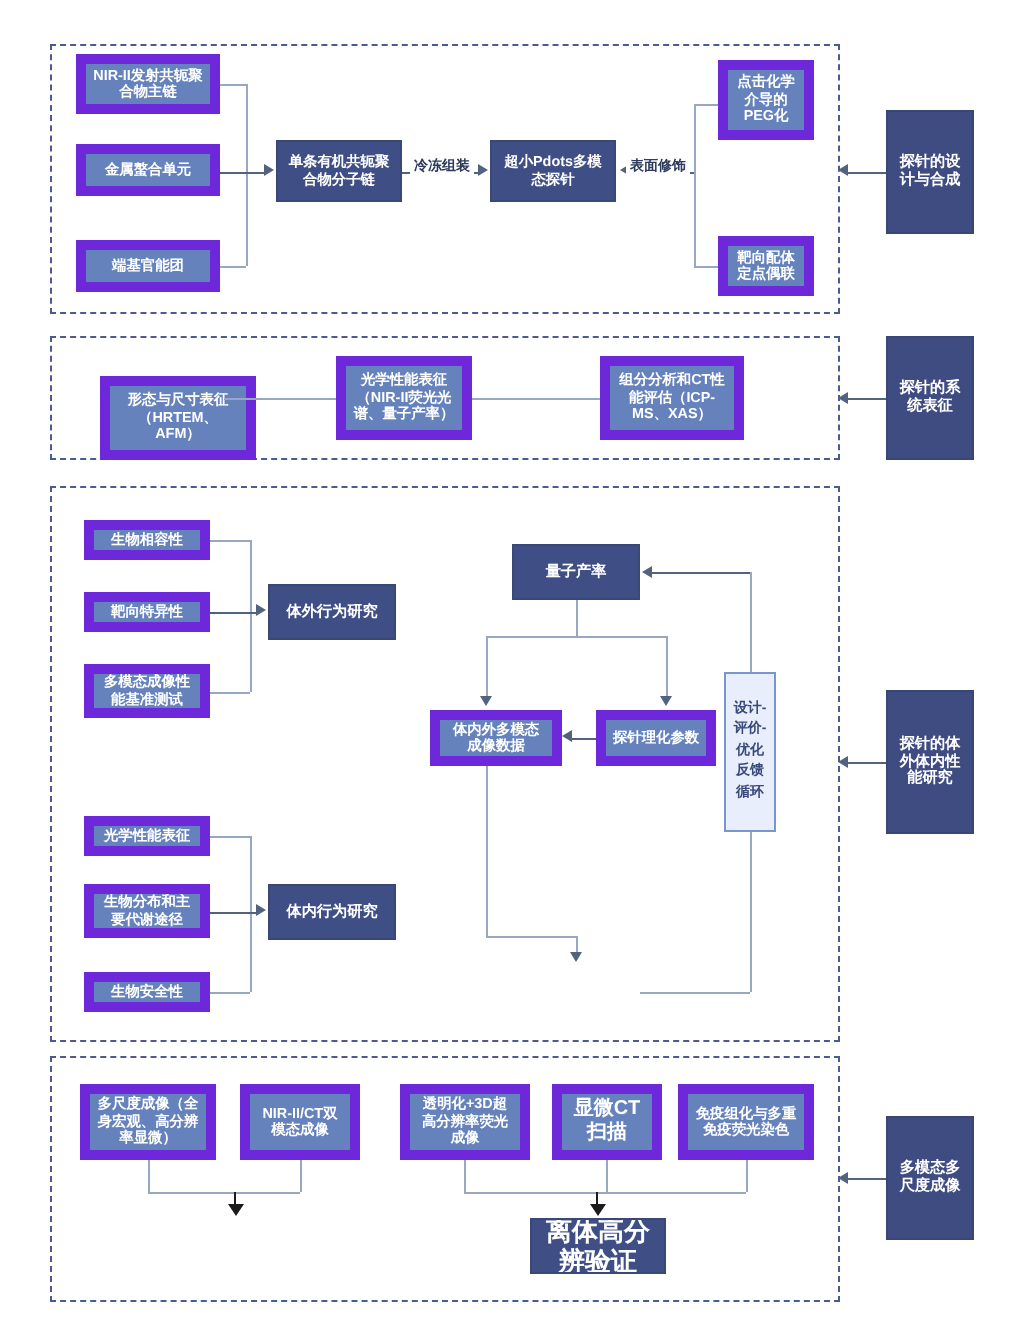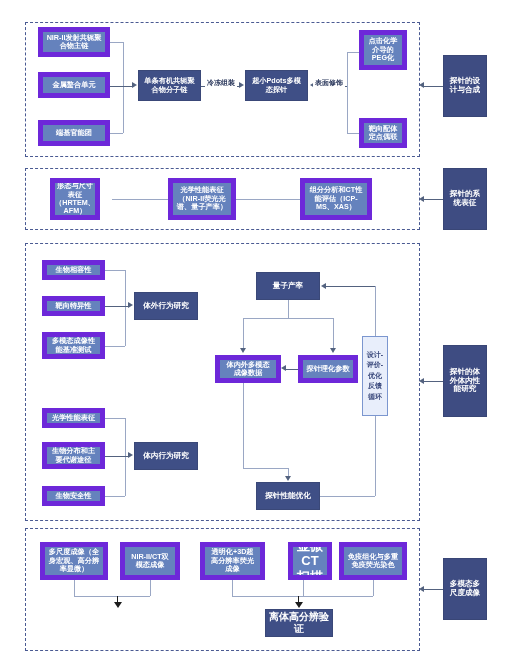--- a/index.html
+++ b/index.html
@@ -95,21 +95,21 @@
   <div class="ln lnh lnd" style="left:315px;top:85.5px;width:32px;"></div>
   <div class="arw arw-l" style="left:310px;top:82px;"></div>
   <div class="elabel" style="left:313px;top:78px;font-size:7px;">表面修饰</div>
 
   <div class="node side" style="left:443px;top:55px;width:44px;height:62px;font-size:7.6px;">探针的设计与合成</div>
   <div class="ln lnh lnd" style="left:424px;top:85.5px;width:19px;"></div>
   <div class="arw arw-l" style="left:419px;top:82px;"></div>
 
   <div class="panel" style="left:25px;top:168px;width:395px;height:62px;"></div>
 
-  <div class="node lt" style="left:50px;top:178px;width:50px;height:42px;font-size:7.2px;">形态与尺寸表征（HRTEM、AFM）</div>
+  <div class="node lt" style="left:50px;top:188px;width:78px;height:42px;font-size:7.2px;">形态与尺寸表征（HRTEM、AFM）</div>
 
   <div class="node lt" style="left:168px;top:178px;width:68px;height:42px;font-size:7.2px;">光学性能表征（NIR-II荧光光谱、量子产率）</div>
 
   <div class="node lt" style="left:300px;top:178px;width:72px;height:42px;font-size:7.2px;">组分分析和CT性能评估（ICP-MS、XAS）</div>
 
   <div class="ln lnh" style="left:112px;top:199px;width:56px;"></div>
   <div class="ln lnh" style="left:236px;top:199px;width:64px;"></div>
 
   <div class="node side" style="left:443px;top:168px;width:44px;height:62px;font-size:7.6px;">探针的系统表征</div>
   <div class="ln lnh lnd" style="left:424px;top:199px;width:19px;"></div>
@@ -135,21 +135,20 @@
 
   <div class="ln lnh" style="left:105px;top:418px;width:20px;"></div>
   <div class="ln lnv" style="left:125px;top:418px;height:78px;"></div>
   <div class="ln lnh" style="left:105px;top:496px;width:20px;"></div>
   <div class="ln lnh lnd" style="left:105px;top:455.5px;width:23px;"></div>
   <div class="arw arw-r" style="left:128px;top:452px;"></div>
 
   <div class="node dk" style="left:256px;top:272px;width:64px;height:28px;font-size:7.6px;">量子产率</div>
   <div class="node lt" style="left:215px;top:355px;width:66px;height:28px;font-size:7.2px;">体内外多模态成像数据</div>
   <div class="node lt" style="left:298px;top:355px;width:60px;height:28px;font-size:7.2px;">探针理化参数</div>
-  <div class="node dk" style="left:256px;top:482px;width:64px;height:28px;font-size:7.6px;">探针性能优化</div>
   <div class="node loop" style="left:362px;top:336px;width:26px;height:80px;font-size:7px;line-height:1.5;">设计-评价-优化反馈循环</div>
 
   <div class="ln lnv" style="left:288px;top:300px;height:18px;"></div>
   <div class="ln lnh" style="left:243px;top:318px;width:90px;"></div>
   <div class="ln lnv" style="left:243px;top:318px;height:30px;"></div>
   <div class="arw arw-d-s" style="left:239.5px;top:348px;"></div>
   <div class="ln lnv" style="left:333px;top:318px;height:30px;"></div>
   <div class="arw arw-d-s" style="left:329.5px;top:348px;"></div>
 
   <div class="ln lnh lnd" style="left:286px;top:368.5px;width:12px;"></div>
@@ -168,24 +167,24 @@
 
   <div class="node side" style="left:443px;top:345px;width:44px;height:72px;font-size:7.6px;">探针的体外体内性能研究</div>
   <div class="ln lnh lnd" style="left:424px;top:381px;width:19px;"></div>
   <div class="arw arw-l" style="left:419px;top:377.5px;"></div>
 
   <div class="panel" style="left:25px;top:528px;width:395px;height:123px;"></div>
 
   <div class="node lt" style="left:40px;top:542px;width:68px;height:38px;font-size:7.2px;">多尺度成像（全身宏观、高分辨率显微）</div>
   <div class="node lt" style="left:120px;top:542px;width:60px;height:38px;font-size:7.2px;">NIR-II/CT双模态成像</div>
   <div class="node lt" style="left:200px;top:542px;width:65px;height:38px;font-size:7.2px;">透明化+3D超高分辨率荧光成像</div>
-  <div class="node lt" style="left:276px;top:542px;width:44px;height:38px;font-size:13px;margin-left:12px;">显微CT扫描</div>
+  <div class="node lt" style="left:276px;top:542px;width:55px;height:38px;font-size:10px;">显微CT扫描</div>
   <div class="node lt" style="left:339px;top:542px;width:68px;height:38px;font-size:7.2px;text-align:center;">免疫组化与多重免疫荧光染色</div>
 
-  <div class="node dk" style="left:265px;top:609px;width:68px;height:28px;font-size:10px;">离体高分辨验证</div>
+  <div class="node dk" style="left:265px;top:609px;width:68px;height:28px;font-size:13px;">离体高分辨验证</div>
 
   <div class="ln lnv" style="left:74px;top:580px;height:16px;"></div>
   <div class="ln lnv" style="left:150px;top:580px;height:16px;"></div>
   <div class="ln lnh" style="left:74px;top:596px;width:76px;"></div>
   <div class="ln lnv lnd" style="left:117px;top:596px;height:7px;background:#1c1c1c;width:1.4px;"></div>
   <div class="arw arw-d" style="left:113.5px;top:602px;"></div>
 
   <div class="ln lnv" style="left:232px;top:580px;height:16px;"></div>
   <div class="ln lnv" style="left:303px;top:580px;height:16px;"></div>
   <div class="ln lnv" style="left:373px;top:580px;height:16px;"></div>

